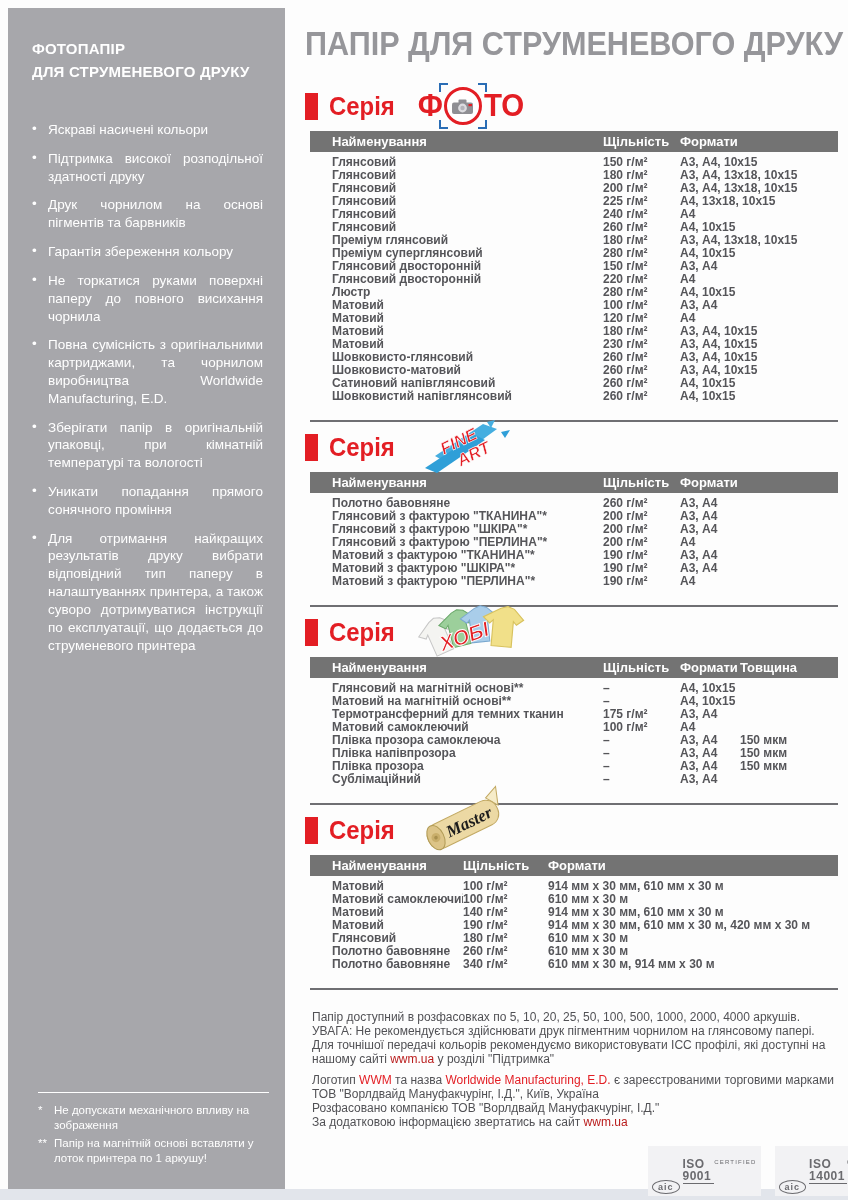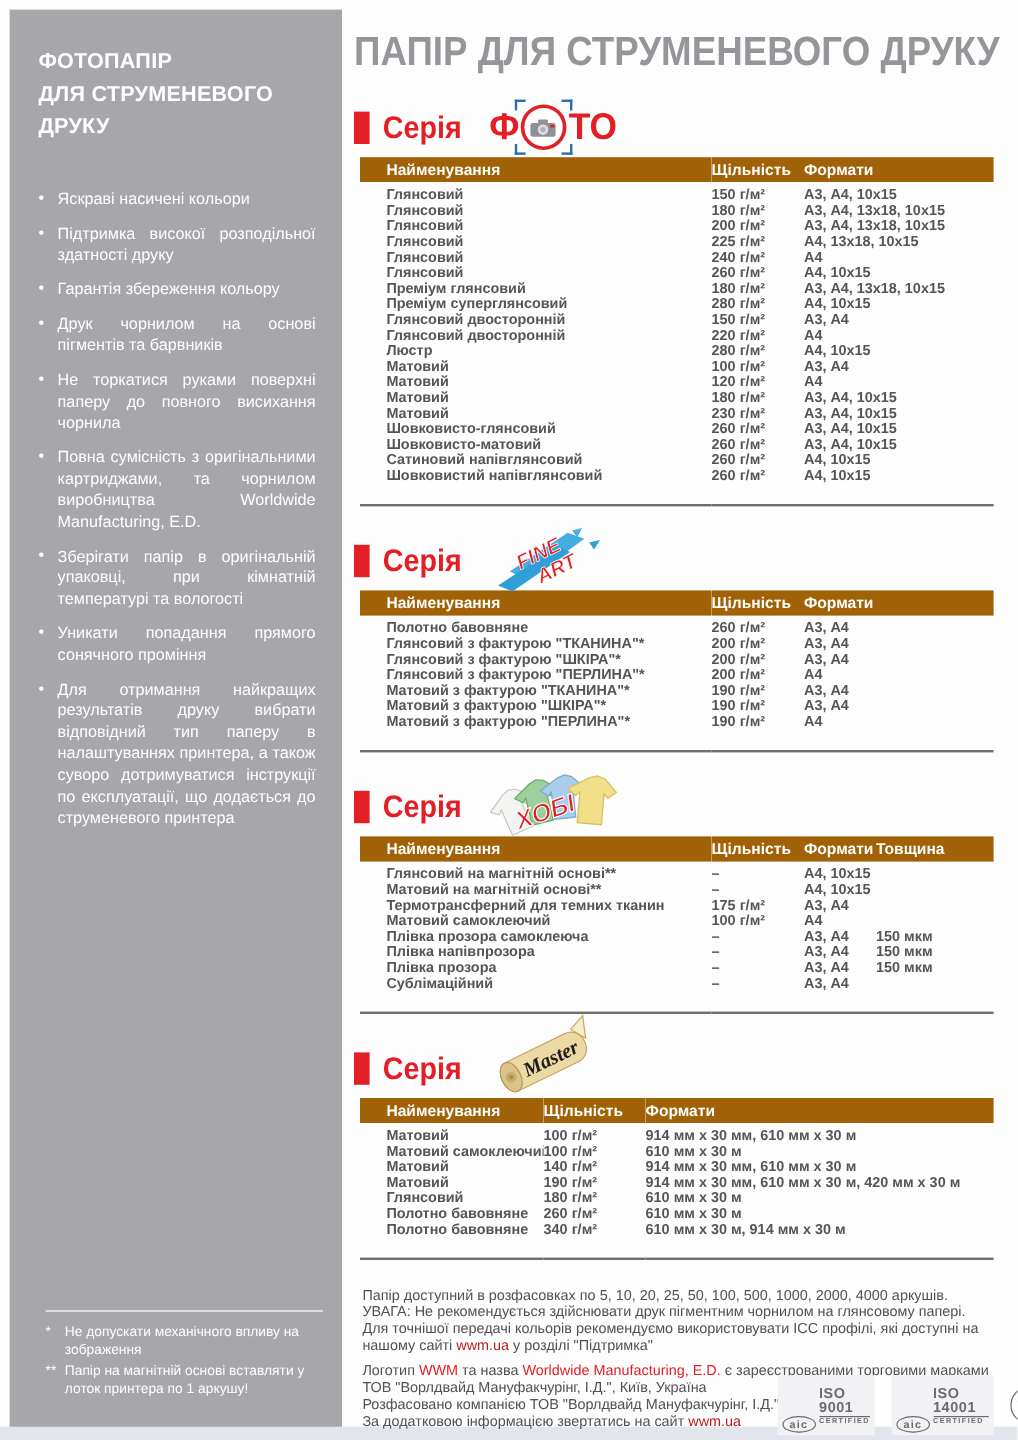--- a/index.html
+++ b/index.html
@@ -10,48 +10,48 @@
     font-family:"Liberation Sans", sans-serif;
     overflow:hidden;
   }
   .bottom-strip { position:absolute; left:0; bottom:0; width:848px; height:11px; background:#e2e5eb; }
 
   
   .sidebar {
     position:absolute; left:8px; top:8px; width:277px; height:1181px;
     background:#a7a7ab; color:#fff; padding:30px 16px 18px 24px;
   }
-  .sidebar-title { font-size:18px; font-weight:bold; line-height:1.5; letter-spacing:.2px; margin-bottom:38px; color:#fff; }
+  .sidebar-title { font-size:15px; font-weight:bold; line-height:1.5; letter-spacing:.2px; margin-bottom:38px; color:#fff; }
   .bullets { list-style:none; }
   .bullets li {
     position:relative; padding-left:16px; padding-right:6px; margin-bottom:11px;
     font-size:13.5px; line-height:1.32; text-align:justify; hyphens:manual; color:#fff; font-weight:500;
   }
   .bullets li::before { content:"•"; position:absolute; left:0; top:-1px; }
   .footnotes {
     position:absolute; left:30px; right:16px; bottom:20px;
     border-top:1px solid #fff; padding-top:10px; font-size:11.5px; line-height:1.35;
   }
   .fn-row { display:flex; margin-bottom:2px; }
   .fn-marker { width:16px; flex:none; text-align:left; }
 
   
-  .main { position:absolute; left:295px; top:22px; width:533px; }
+  .main { position:absolute; left:305px; top:22px; width:533px; }
   .page-title {
     font-size:34px; font-weight:bold; color:#96969a; letter-spacing:0;
     transform:scaleX(.9); transform-origin:left; white-space:nowrap; margin:2px 0 20px 0;
   }
-  .sec { margin-bottom:22px; }
+  .sec { margin-bottom:2px; }
   .sec-head { display:flex; align-items:center; height:46px; margin-bottom:2px; }
   .red-sq { width:13px; height:27px; background:#e31e24; margin-right:11px; flex:none; }
   .series-label { font-size:26px; font-weight:bold; color:#e31e24; transform:scaleX(.92); transform-origin:left; margin-right:16px; white-space:nowrap; }
 
   table.tbl { width:528px; margin-left:5px; border-collapse:collapse; table-layout:fixed; border-bottom:2px solid #6f6f73; }
   table.tbl th {
-    background:#a16207; color:#fff; font-size:13px; font-weight:bold; text-align:left;
+    background:#737373; color:#fff; font-size:13px; font-weight:bold; text-align:left;
     height:21px; padding:0; white-space:nowrap; overflow:hidden;
   }
   table.tbl td {
     font-size:12px; font-weight:bold; color:#555559; height:13px; line-height:13px;
     padding:0; white-space:nowrap; overflow:hidden;
   }
   table.tbl th:first-child, table.tbl td:first-child { padding-left:22px; }
   table.tbl tbody tr:first-child td { padding-top:4px; height:17px; }
   table.tbl tbody tr:last-child td { padding-bottom:17px; height:17px; }
   .s-std th:nth-child(1){width:293px;} .s-std th:nth-child(2){width:77px;}
@@ -73,41 +73,41 @@
   .footer-block { margin:20px 0 0 7px; font-size:12px; font-weight:normal; color:#515155; line-height:14px; width:524px; }
   .footer-block p { margin-bottom:0; }
   .footer-gap { margin-top:7px; }
   .lnk { color:#b91c1c; cursor:pointer; }
   .brand-red { color:#e31e24; }
 
   
   .badges { position:absolute; left:648px; top:1146px; display:flex; align-items:center; gap:14px; color:#6b6b6f; }
   .iso-badge { display:flex; align-items:center; gap:3px; background:#f2f2f4; padding:2px 4px; }
   .aic-oval { font-size:9px; font-weight:bold; border:1.5px solid #6b6b6f; border-radius:50%; padding:1px 5px; letter-spacing:1px;margin-top:32px; }
-  .iso-text { display:flex; flex-direction:column; line-height:1;font-weight:bold; }
+  .iso-text { display:flex; flex-direction:row; line-height:1; }
   .iso-text b { font-size:12px; border-bottom:1px solid #6b6b6f; padding-bottom:1px; letter-spacing:.5px; }
   .iso-text i { font-style:normal; font-size:6px; letter-spacing:1.2px; margin-top:1px; }
   .recycle-circle { width:28px; height:28px; border:1.5px solid #6b6b6f; border-radius:50%;
                     display:inline-flex; align-items:center; justify-content:center; }
 </style>
 </head>
 <body>
 
 <div class="bottom-strip"></div>
 
 <aside class="sidebar">
   <h2 class="sidebar-title">
     <span>ФОТОПАПІР</span><br>
     <span>ДЛЯ СТРУМЕНЕВОГО ДРУКУ</span>
   </h2>
   <ul class="bullets">
       <li>Яскраві насичені кольори</li>
       <li>Підтримка високої розподільної здат­ності друку</li>
+      <li>Друк чорнилом на основі пігментів та барвників</li>
       <li>Гарантія збереження кольору</li>
-      <li>Друк чорнилом на основі пігментів та барвників</li>
       <li>Не торкатися руками поверхні паперу до повного висихання чорнила</li>
       <li>Повна сумісність з оригінальними картриджами, та чорнилом вироб­ництва Worldwide Manufacturing, E.D.</li>
       <li>Зберігати папір в оригінальній упаковці, при кімнатній температурі та вологості</li>
       <li>Уникати попадання прямого сонячно­го проміння</li>
       <li>Для отримання найкращих результа­тів друку вибрати відповідний тип паперу в налаштуваннях принтера, а також суворо дотримуватися інструкції по експлуатації, що додаєть­ся до струменевого принтера</li>
     </ul>
   <div class="footnotes">
     <div class="fn-row">
       <span class="fn-marker">*</span>
       <span>Не допускати механічного впливу на зображення</span>

